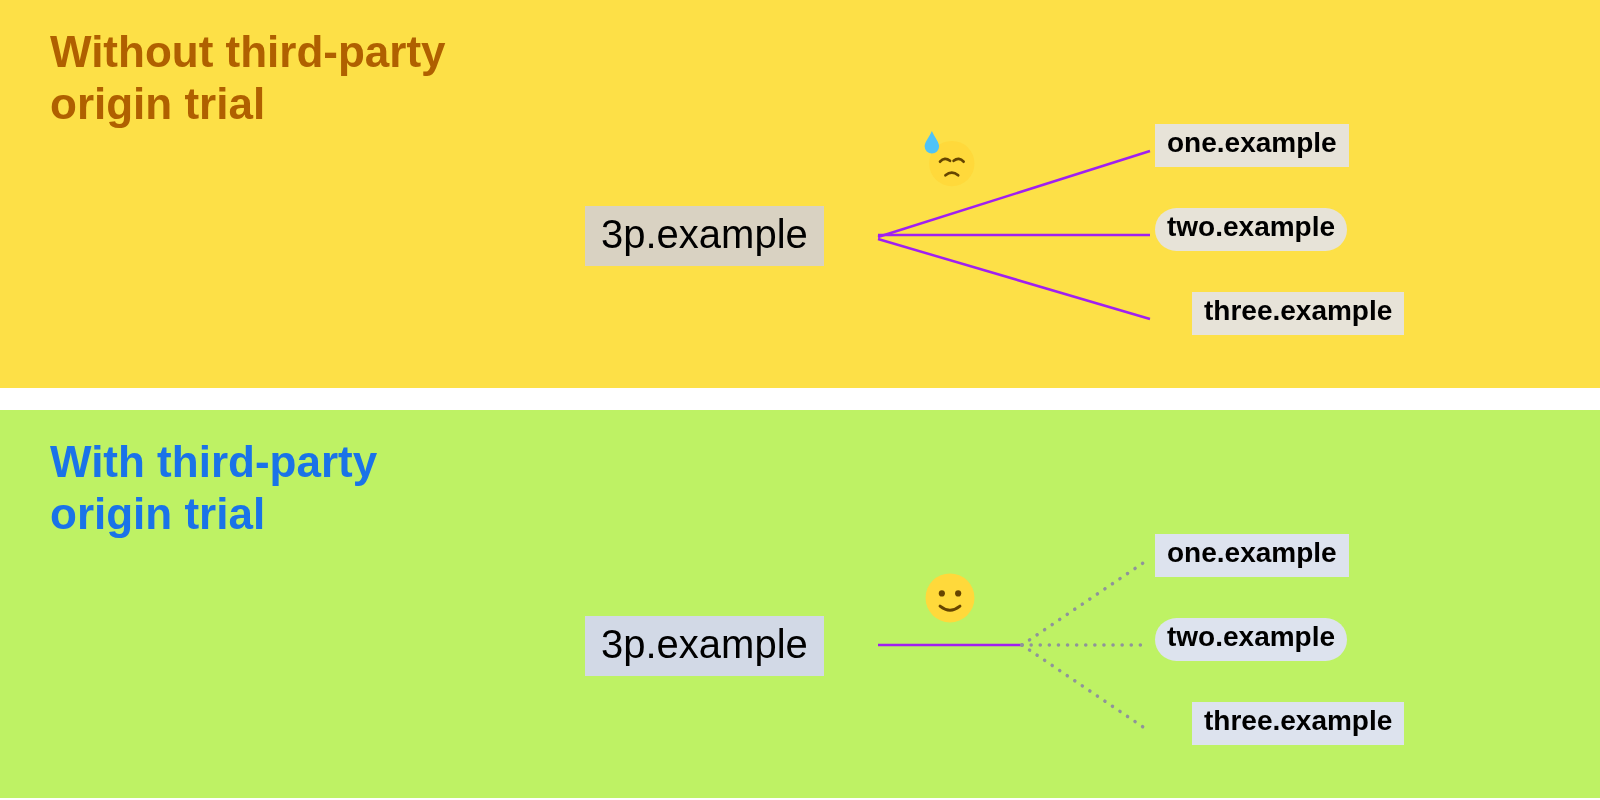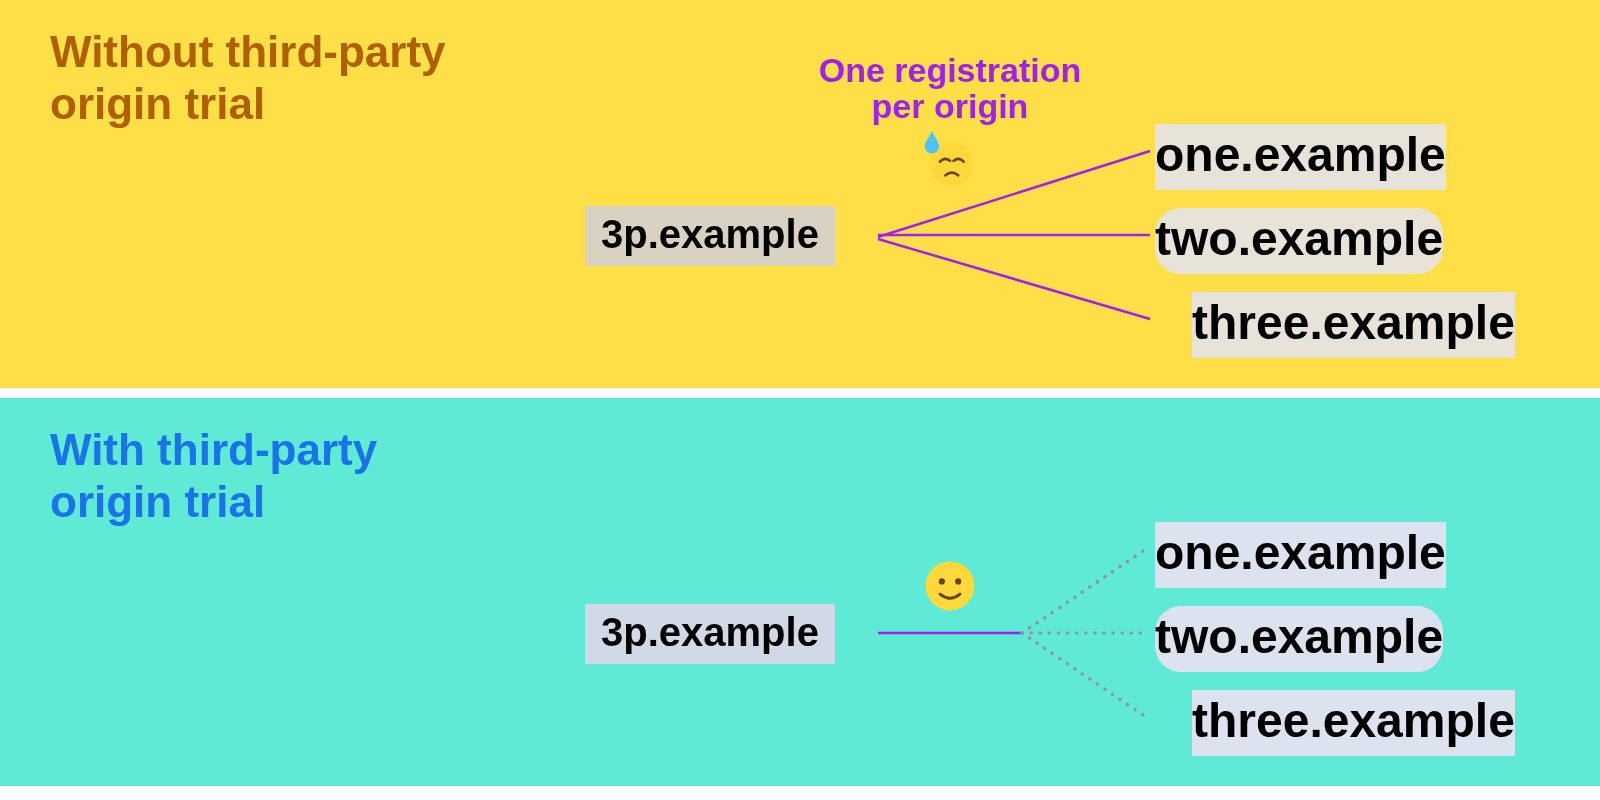--- a/index.html
+++ b/index.html
@@ -11,21 +11,21 @@
     overflow: hidden;
     font-family: "Liberation Sans", sans-serif;
   }
   .panel {
     position: absolute;
     left: 0;
     width: 1600px;
     height: 388px;
   }
   #panel-without { top: 0; background: #fde047; }
-  #panel-with    { top: 398px; background: #5eead4; }
+  #panel-with    { top: 410px; background: #bef264; }
 
   .panel-title {
     position: absolute;
     left: 50px;
     top: 26px;
     font-size: 44px;
     font-weight: bold;
     line-height: 1.18;
   }
   #panel-without .panel-title { color: #b06000; }
@@ -52,35 +52,35 @@
     height: 58px;
   }
   #panel-without .emoji { top: 130px; }
   #panel-with    .emoji { top: 158px; }
 
   .source-box {
     position: absolute;
     left: 585px;
     top: 206px;
     font-size: 40px;
-    font-weight: bold;
+    font-weight: normal;
     color: #000000;
     padding: 6px 16px 9px;
     white-space: nowrap;
   }
   #panel-without .source-box { background: #d9d2c2; }
   #panel-with    .source-box { background: #d2d9e6; }
 
   .target-box {
     position: absolute;
     left: 1155px;
-    font-size: 48px;
+    font-size: 28px;
     font-weight: bold;
     color: #000000;
-    padding: 3px 0 8px;
+    padding: 3px 12px 8px;
     white-space: nowrap;
   }
   #panel-without .target-box { background: #e7e3d8; }
   #panel-with    .target-box { background: #dde3ee; }
   .t0 { top: 124px; }
   .t1 { top: 208px; border-radius: 26px; }
   .t2 { top: 292px; margin-left: 37px; }
 
   .lines {
     position: absolute;
@@ -100,24 +100,20 @@
     <line x1="878" y1="237" x2="1150" y2="151" stroke="#a020f0" stroke-width="2.5"></line>
     <line x1="878" y1="235" x2="1150" y2="235" stroke="#a020f0" stroke-width="2.5"></line>
     <line x1="878" y1="239" x2="1150" y2="319" stroke="#a020f0" stroke-width="2.5"></line>
   </svg>
 
   <div class="panel-title">
     <span class="line">Without third-party</span>
     <span class="line">origin trial</span>
   </div>
 
-  <div class="annotation">
-    <span class="line">One registration</span>
-    <span class="line">per origin</span>
-  </div>
 
   <div class="emoji">
     <svg viewBox="0 0 64 64" width="58" height="58">
       <circle cx="34" cy="37" r="25" fill="#ffd93b"></circle>
       <path d="M21 35 q5 -6 11 -1" stroke="#664500" stroke-width="3" fill="none" stroke-linecap="round"></path>
       <path d="M47 35 q-5 -6 -11 -1" stroke="#664500" stroke-width="3" fill="none" stroke-linecap="round"></path>
       <path d="M27 50 q7 -6 14 0" stroke="#664500" stroke-width="3" fill="none" stroke-linecap="round"></path>
       <path d="M12 1 C 9 8 4 13 4 18 A 8 8 0 0 0 20 18 C 20 13 15 8 12 1 Z" fill="#4fc3f7"></path>
     </svg>
   </div>

